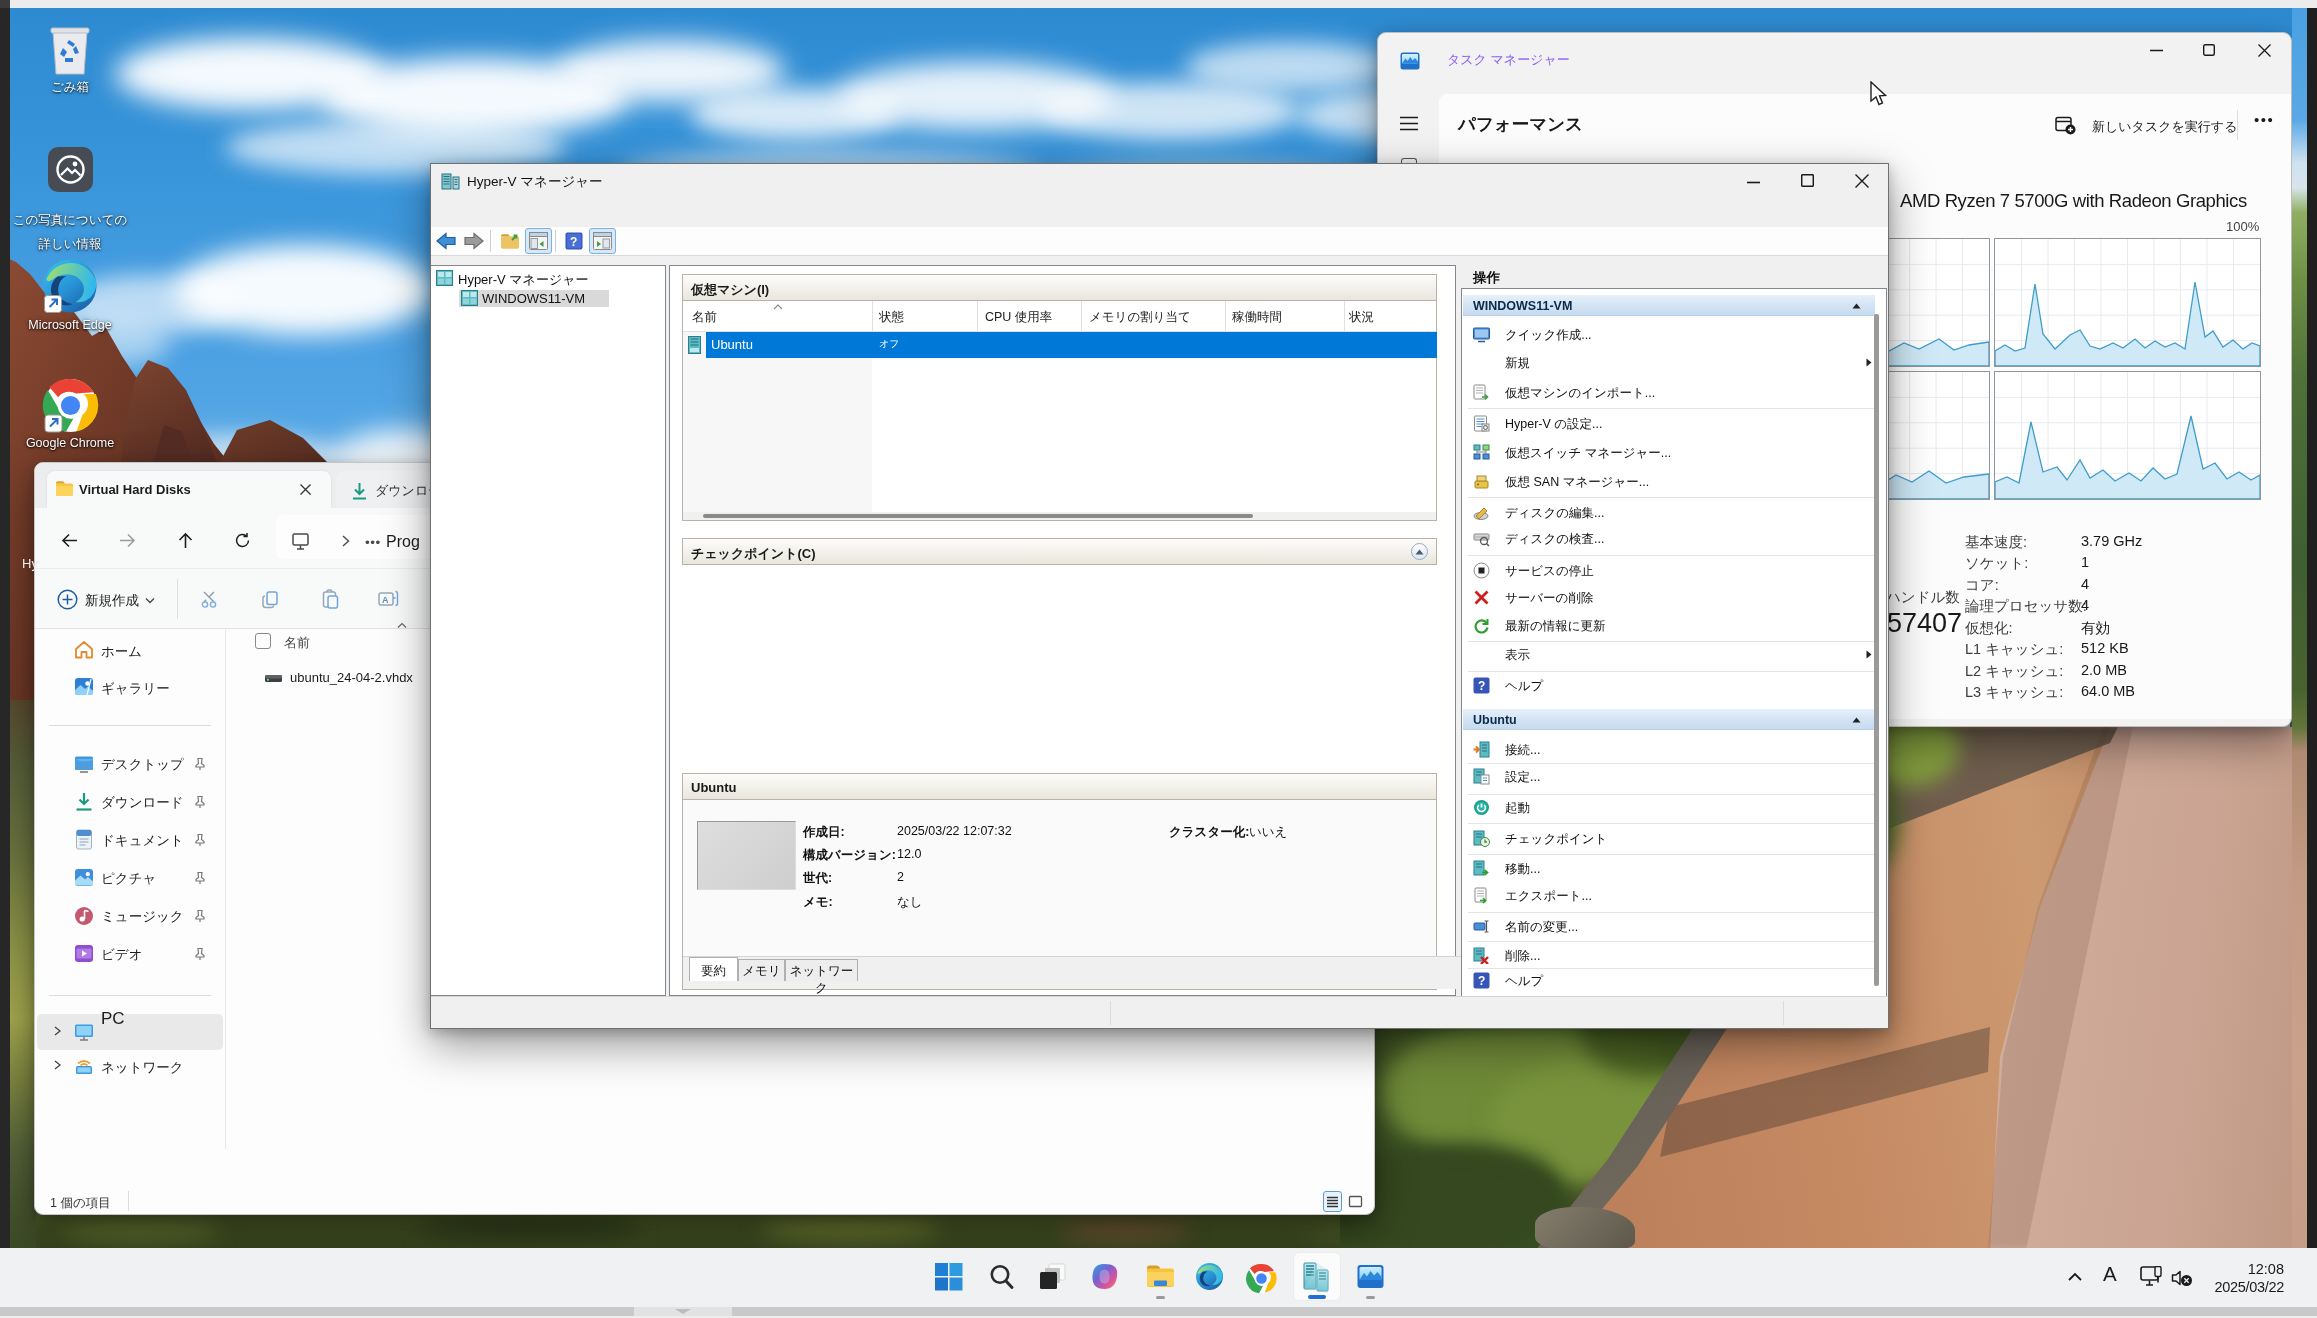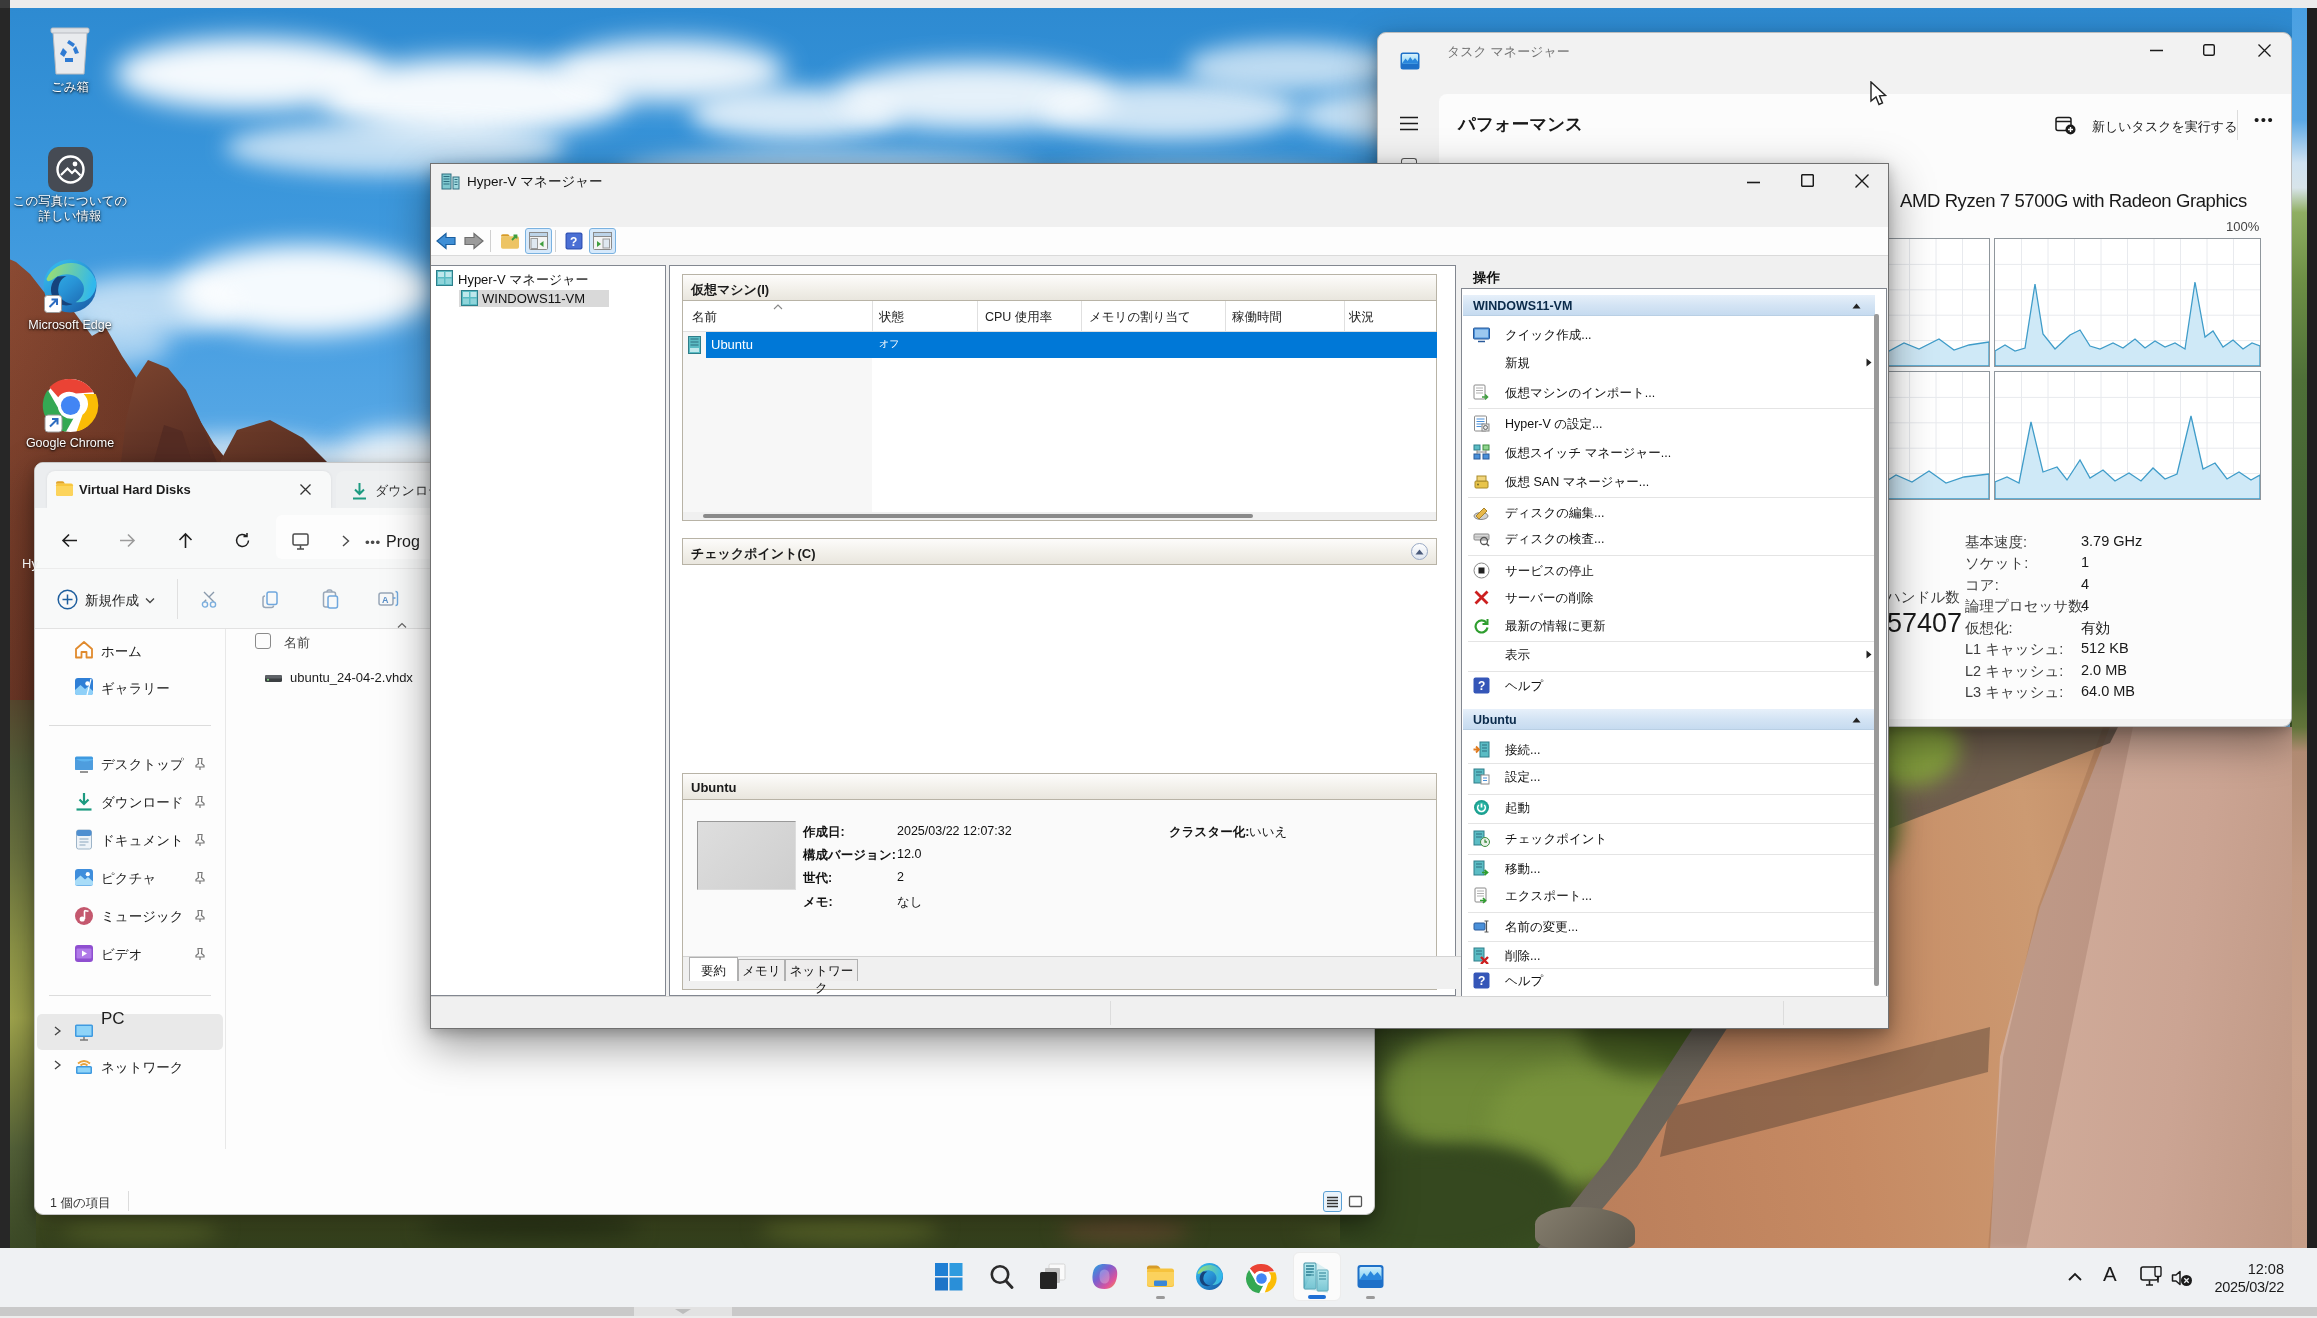--- a/index.html
+++ b/index.html
@@ -168,21 +168,21 @@
     </svg>
     <div style="margin-top:3px;">ごみ箱</div>
   </div>
   <div class="dicon" style="left:10px;top:147px;width:120px;">
     <svg width="45" height="45" viewBox="0 0 45 45" style="display:block;margin:0 auto;">
       <rect x="0" y="0" width="45" height="45" rx="10" fill="#464b54"></rect>
       <circle cx="22.5" cy="22.5" r="13" fill="none" stroke="#fff" stroke-width="2.4"></circle>
       <circle cx="27" cy="17" r="2.4" fill="#fff"></circle>
       <path d="M13 28 l6.5 -6.5 4.5 4.5 3 -3 5.5 5.5" fill="none" stroke="#fff" stroke-width="2.2"></path>
     </svg>
-    <div style="margin-top:2px;line-height:15px;">この写真についての<br>詳しい情報</div>
+    <div style="margin-top:16px;line-height:24px;">この写真についての<br>詳しい情報</div>
   </div>
   <div class="dicon" style="left:10px;top:258px;width:120px;">
     <svg width="56" height="56" viewBox="0 0 56 56" style="display:block;margin:0 auto;">
       <defs>
         <linearGradient id="edg1" x1="0" y1="0" x2=".8" y2="1">
             <stop offset="0" stop-color="#37c3f2"></stop>
             <stop offset=".55" stop-color="#2893d6"></stop>
             <stop offset="1" stop-color="#1a5fa8"></stop>
           </linearGradient>
         <linearGradient id="edg2" x1="0" y1="0" x2="1" y2=".2">
@@ -401,21 +401,21 @@
         <defs>
           <linearGradient id="tmg2" x1="0" y1="0" x2="0" y2="1">
             <stop offset="0" stop-color="#d8f1fc"></stop>
             <stop offset="1" stop-color="#8ed4f4"></stop>
           </linearGradient>
         </defs>
         <rect x="0.5" y="1.5" width="19" height="17" rx="2.5" fill="#1e70c8"></rect>
         <rect x="2" y="3" width="16" height="9.5" rx="1" fill="url(#tmg2)"></rect>
         <path d="M2 12.5 L5.5 7.5 L7.7 10 L10.2 6 L12.7 9.5 L15 7 L18 10.7 L18 12.5 Z" fill="#2a87dd"></path>
       </svg>
-    <div style="position:absolute;left:69px;top:10px;font-size:13px;color:#737373;">タスク マネージャー</div>
+    <div style="position:absolute;left:69px;top:18px;font-size:13px;color:#8b5cf6;">タスク マネージャー</div>
     <svg style="position:absolute;left:21px;top:83px;" width="20" height="15" viewBox="0 0 20 15">
         <path d="M1 1.5 h18 M1 7.5 h18 M1 13.5 h18" stroke="#1b1b1b" stroke-width="1.7"></path>
       </svg>
     <div style="position:absolute;left:23px;top:125px;width:16px;height:6px;border:1.6px solid #555;border-bottom:none;border-radius:3px 3px 0 0;"></div>
     <div style="position:absolute;left:80px;top:79px;font-size:17.5px;font-weight:bold;color:#191919;">パフォーマンス</div>
     <svg style="position:absolute;left:677px;top:83px;" width="21" height="19" viewBox="0 0 21 19">
         <rect x="1" y="1.5" width="15" height="13" rx="2" fill="none" stroke="#1b1b1b" stroke-width="1.5"></rect>
         <path d="M1 5.5 h15" stroke="#1b1b1b" stroke-width="1.5"></path>
         <circle cx="15.5" cy="13.5" r="5" fill="#1b1b1b"></circle>
         <path d="M15.5 11 v5 M13 13.5 h5" stroke="#fcfcfc" stroke-width="1.4"></path>

